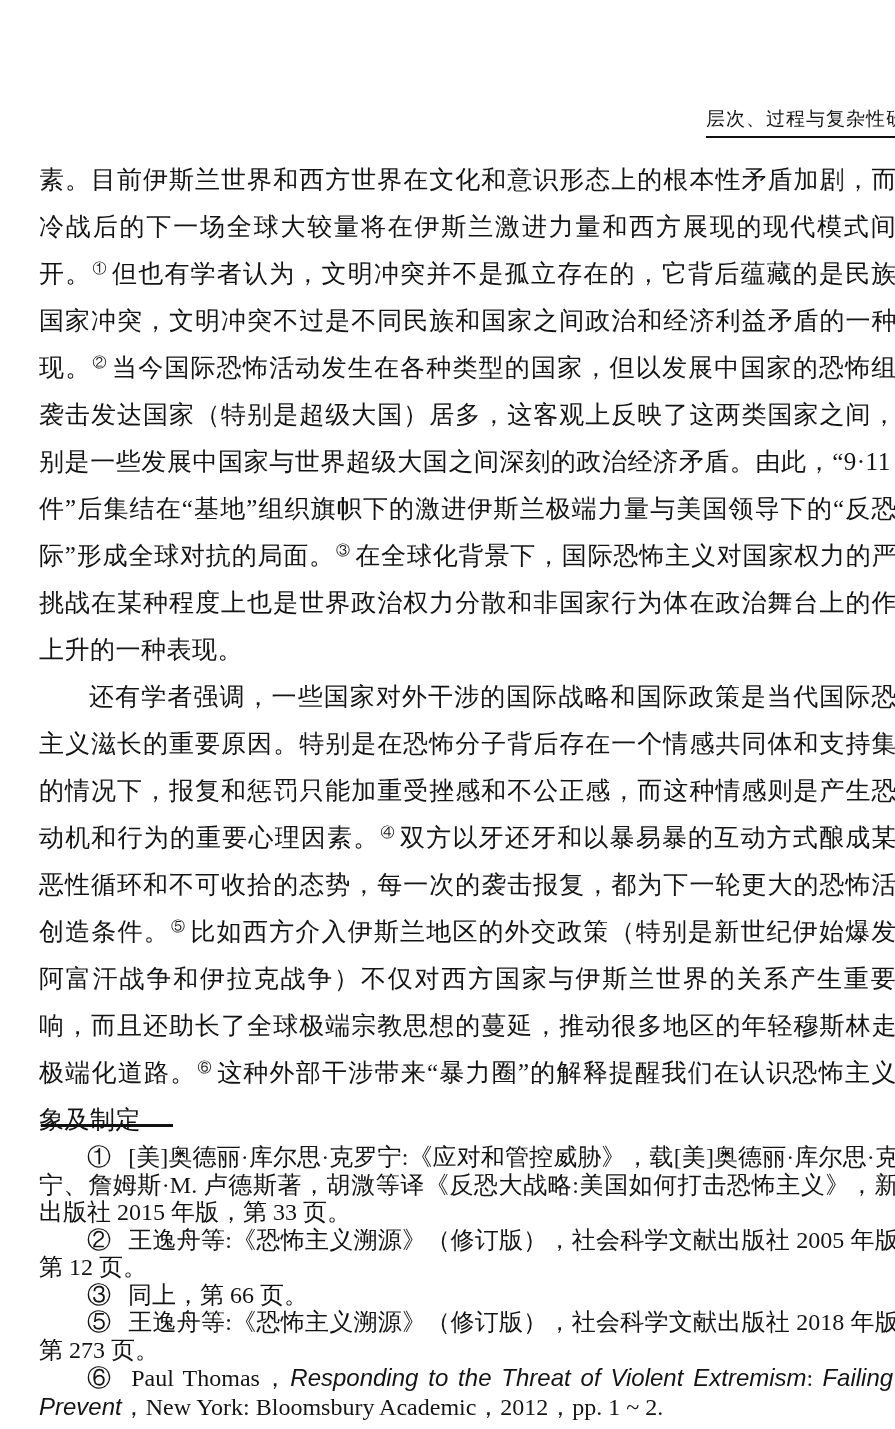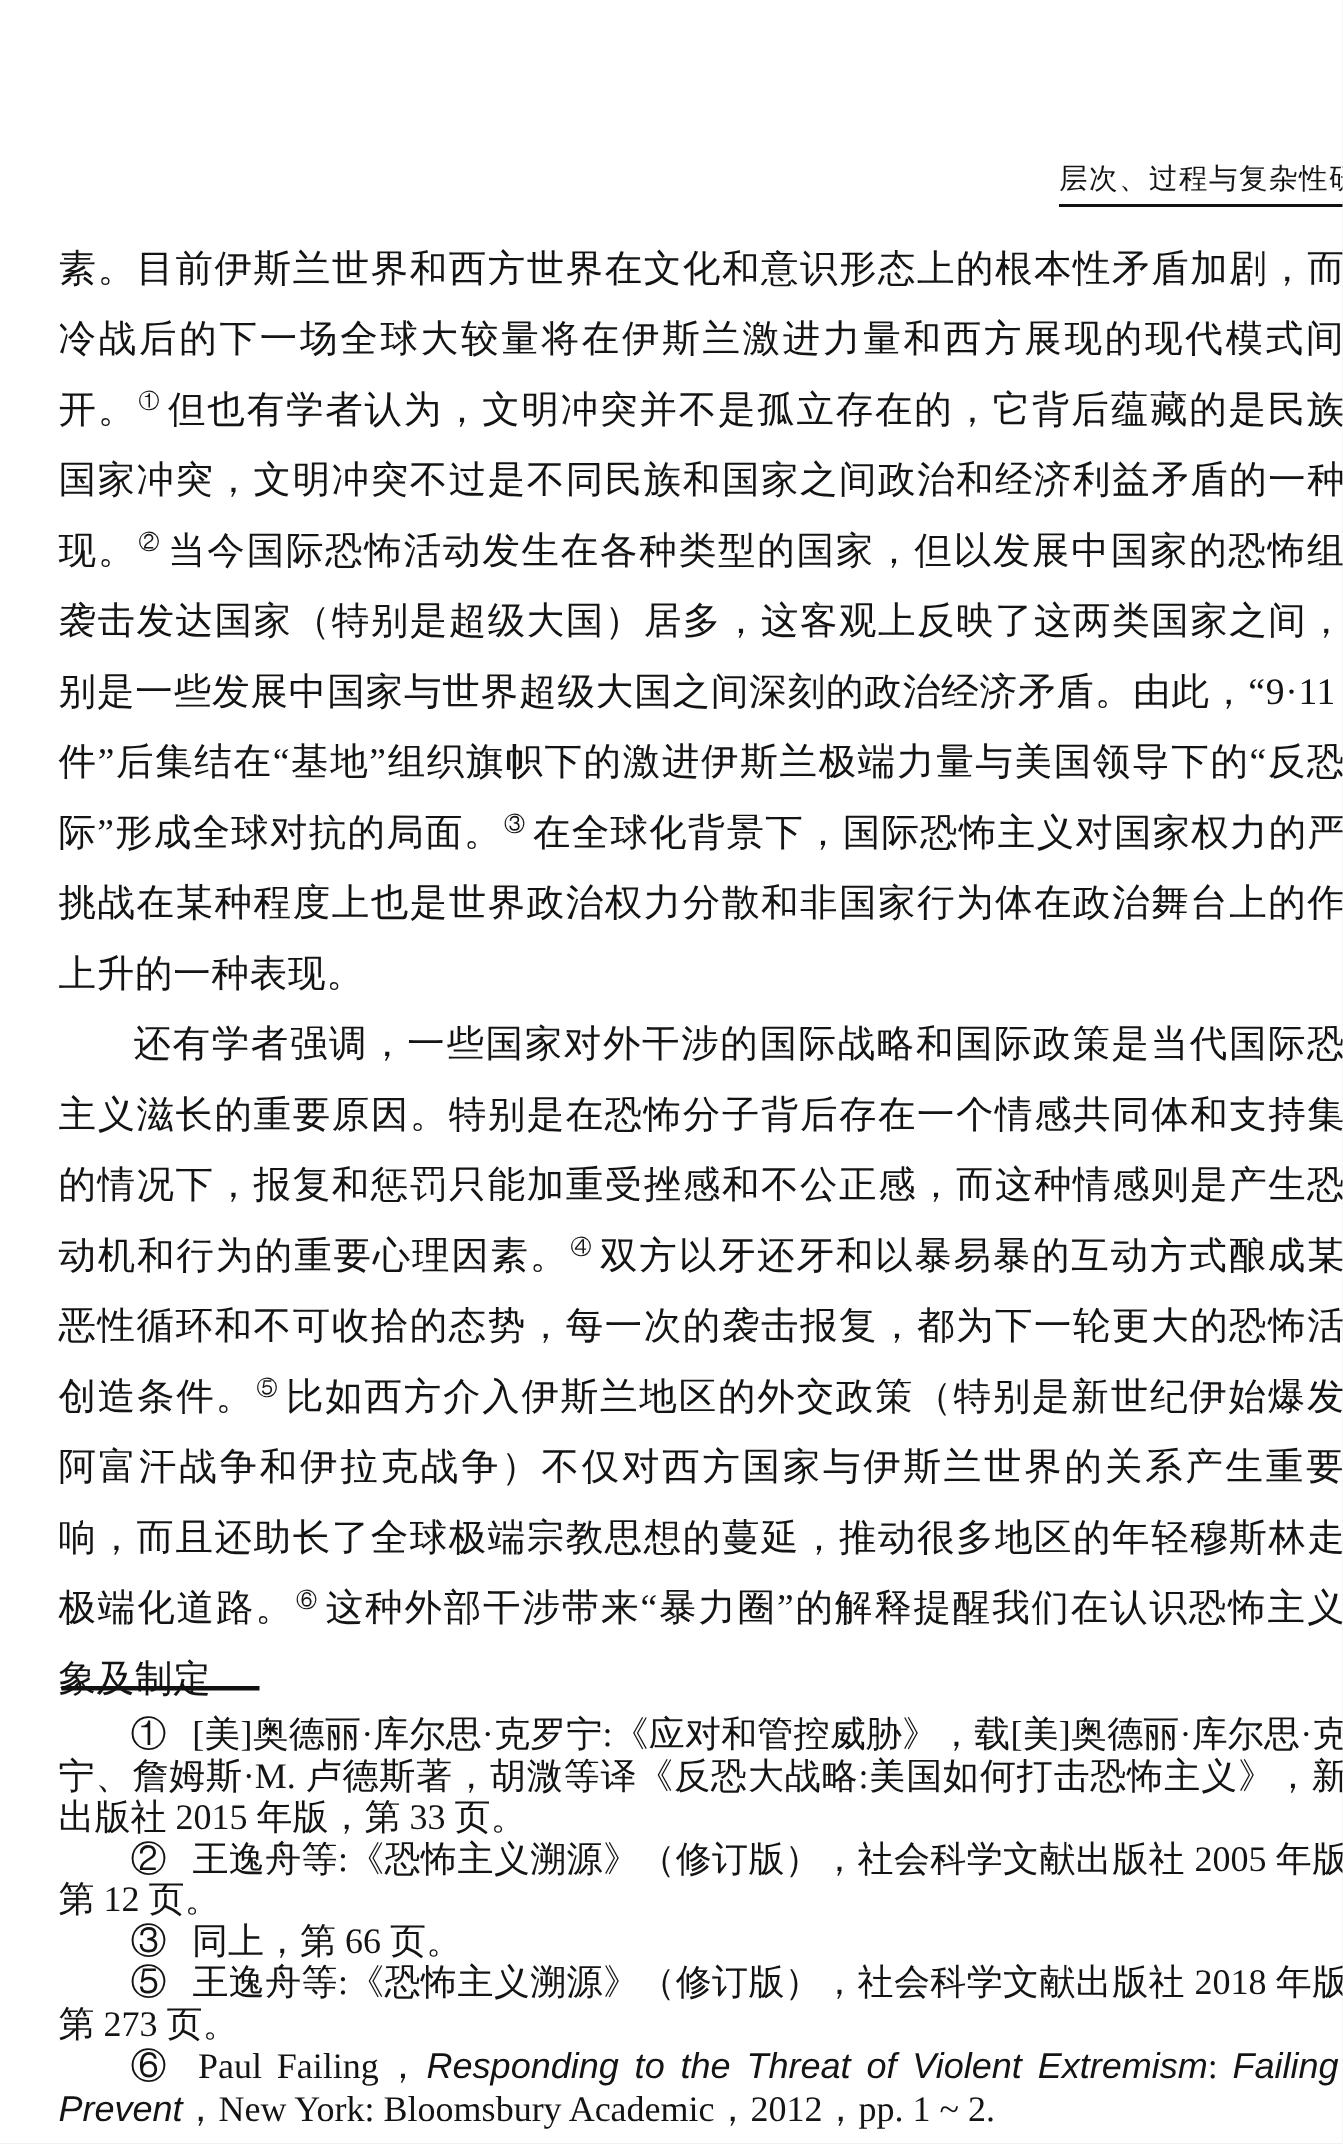--- a/index.html
+++ b/index.html
@@ -82,17 +82,17 @@
       <p class="para indent"><span>还有学者强调，一些国家对外干涉的国际战略和国际政策是当代国际恐怖主义滋长的重要原因。特别是在恐怖分子背后存在一个情感共同体和支持集团的情况下，报复和惩罚只能加重受挫感和不公正感，而这种情感则是产生恐怖动机和行为的重要心理因素。</span><sup class="fnref">④</sup><span>双方以牙还牙和以暴易暴的互动方式酿成某种恶性循环和不可收拾的态势，每一次的袭击报复，都为下一轮更大的恐怖活动创造条件。</span><sup class="fnref">⑤</sup><span>比如西方介入伊斯兰地区的外交政策（特别是新世纪伊始爆发的阿富汗战争和伊拉克战争）不仅对西方国家与伊斯兰世界的关系产生重要影响，而且还助长了全球极端宗教思想的蔓延，推动很多地区的年轻穆斯林走上极端化道路。</span><sup class="fnref">⑥</sup><span>这种外部干涉带来“暴力圈”的解释提醒我们在认识恐怖主义现象及制定</span></p>
     </div>
 
   <div class="footnotes">
     <div class="fn-rule"></div>
     <div>
         <p class="footnote"><span class="fn-num">①</span><span>[美]奥德丽·库尔思·克罗宁:《应对和管控威胁》，载[美]奥德丽·库尔思·克罗宁、詹姆斯·M. 卢德斯著，胡溦等译《反恐大战略:美国如何打击恐怖主义》，新华出版社 2015 年版，第 33 页。</span></p>
         <p class="footnote"><span class="fn-num">②</span><span>王逸舟等:《恐怖主义溯源》（修订版），社会科学文献出版社 2005 年版，第 12 页。</span></p>
         <p class="footnote"><span class="fn-num">③</span><span>同上，第 66 页。</span></p>
         <p class="footnote"><span class="fn-num">⑤</span><span>王逸舟等:《恐怖主义溯源》（修订版），社会科学文献出版社 2018 年版，第 273 页。</span></p>
-        <p class="footnote"><span class="fn-num">⑥</span><span>Paul Failing，</span><i>Responding to the Threat of Violent Extremism</i><span>: </span><i>Failing to Prevent</i><span>，New York: Bloomsbury Academic，2012，pp. 1 ~ 2.</span></p>
+        <p class="footnote"><span class="fn-num">⑥</span><span>Paul Thomas，</span><i>Responding to the Threat of Violent Extremism</i><span>: </span><i>Failing to Prevent</i><span>，New York: Bloomsbury Academic，2012，pp. 1 ~ 2.</span></p>
       </div>
   </div>
 
 </div>
 
 </body></html>

